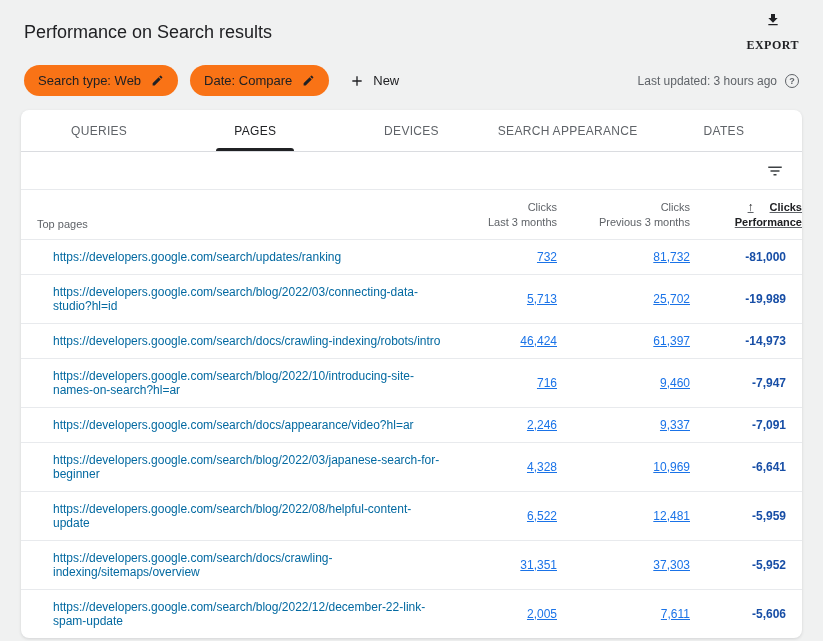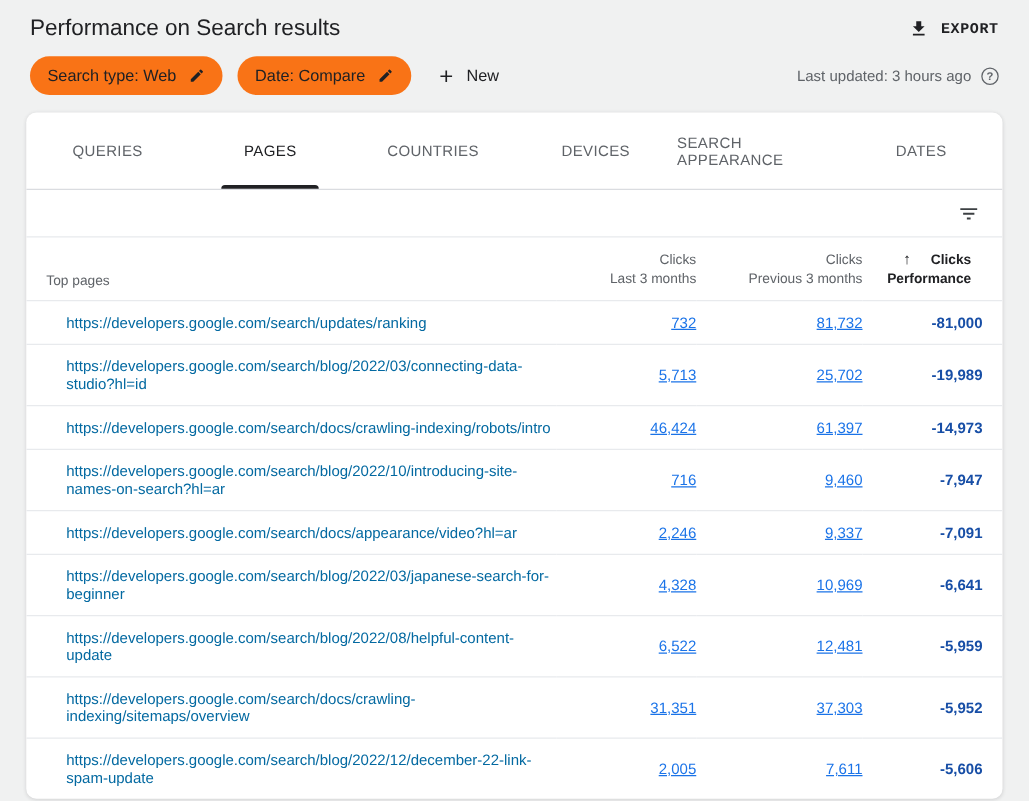--- a/index.html
+++ b/index.html
@@ -9,21 +9,21 @@
     background: #f0f1f1;
     font-family: "Liberation Sans", "DejaVu Sans", sans-serif;
     color: #202124;
   }
   
   .top-header { display: flex; justify-content: space-between; align-items: center; padding: 12px 24px 4px; }
   .page-title { font-size: 18px; font-weight: 400; color: #202124; }
   .export-btn {
     display: inline-flex; align-items: center; gap: 10px;
     background: none; border: none; cursor: pointer;
-    font-family: Liberation Mono, monospace; font-size: 12px; font-weight: 700; letter-spacing: .5px; color: #202124;
+    font-family: Liberation Serif, serif; font-size: 12px; font-weight: 700; letter-spacing: .5px; color: #202124; flex-direction: column;
   }
   
   .filter-bar { display: flex; justify-content: space-between; align-items: center; padding: 8px 24px 14px; }
   .chips { display: flex; align-items: center; gap: 12px; }
   .chip {
     display: inline-flex; align-items: center; gap: 10px;
     background: #f97316; border-radius: 16px; height: 31px; padding: 0 14px;
     font-size: 13px; color: #202124; cursor: pointer;
   }
   .new-btn {
@@ -32,40 +32,40 @@
     font-family: inherit; font-size: 13px; font-weight: 500; color: #202124;
   }
   .updated { display: flex; align-items: center; gap: 8px; font-size: 12px; color: #5f6368; }
   .help-icon {
     width: 14px; height: 14px; border: 1.5px solid #5f6368; border-radius: 50%;
     display: inline-flex; align-items: center; justify-content: center;
     font-size: 9px; font-weight: 700; color: #5f6368; cursor: pointer;
   }
   
   .card { margin: 0 21px; background: #fff; border-radius: 8px; box-shadow: 0 1px 3px rgba(60,64,67,.16); overflow: hidden; }
-  .tabs { display: flex; height: 62px; border-bottom: 1px solid #dadce0; }
+  .tabs { display: flex; height: 42px; border-bottom: 1px solid #dadce0; }
   .tab {
     flex: 1; display: flex; align-items: center; justify-content: center; position: relative;
     font-size: 12px; font-weight: 500; letter-spacing: .3px; color: #5f6368; cursor: pointer;
   }
   .tab.active { color: #202124; }
   .tab.active::after {
     content: ""; position: absolute; bottom: 0; left: 50%; transform: translateX(-50%);
     width: 78px; height: 3px; background: #202124; border-radius: 3px 3px 0 0;
   }
   .toolbar-row { display: flex; justify-content: flex-end; align-items: center; height: 38px; padding: 0 14px; border-bottom: 1px solid #e8eaed; }
   .filter-btn { background: none; border: none; cursor: pointer; display: flex; align-items: center; padding: 4px; }
   
   table { width: 100%; border-collapse: collapse; }
   col.c-last { width: 112px; } col.c-prev { width: 133px; } col.c-diff { width: 112px; }
   th { font-weight: 400; }
   .th-pages { text-align: left; vertical-align: bottom; padding: 10px 0 9px 16px; font-size: 11px; color: #5f6368; }
   .th-num, .th-diff { text-align: right; vertical-align: bottom; padding: 10px 0 9px; font-size: 11px; color: #5f6368; cursor: pointer; }
   .th-line1, .th-line2 { line-height: 15px; }
-  .th-diff { padding-right: 25px; }
+  .th-diff { padding-right: 0; text-decoration: underline; }
   .th-diff .th-line1, .th-diff .th-line2 { color: #202124; font-weight: 700; }
   .sort-arrow { margin-right: 16px; font-weight: 400; color: #202124; font-size: 12px; }
   td { border-top: 1px solid #e8eaed; padding: 10px 0; font-size: 12px; line-height: 14px; }
   .cell-url { padding-left: 32px; color: #0369a1; cursor: pointer; }
   .cell-num { text-align: right; color: var(--link-blue, #1a73e8); text-decoration: underline; }
   .cell-diff { text-align: right; padding-right: 16px; font-weight: 700; color: var(--diff-blue, #174ea6); }
 </style>
 </head>
 <body>
 
@@ -109,23 +109,20 @@
   </div>
 
   <div class="card">
 
     <div class="tabs">
         <div class="tab">
     <span class="tab-label">QUERIES</span>
   </div>
         <div class="tab active">
     <span class="tab-label">PAGES</span>
-  </div>
-        <div class="tab">
-    <span class="tab-label">COUNTRIES</span>
   </div>
         <div class="tab">
     <span class="tab-label">DEVICES</span>
   </div>
         <div class="tab">
     <span class="tab-label">SEARCH APPEARANCE</span>
   </div>
         <div class="tab">
     <span class="tab-label">DATES</span>
   </div>

